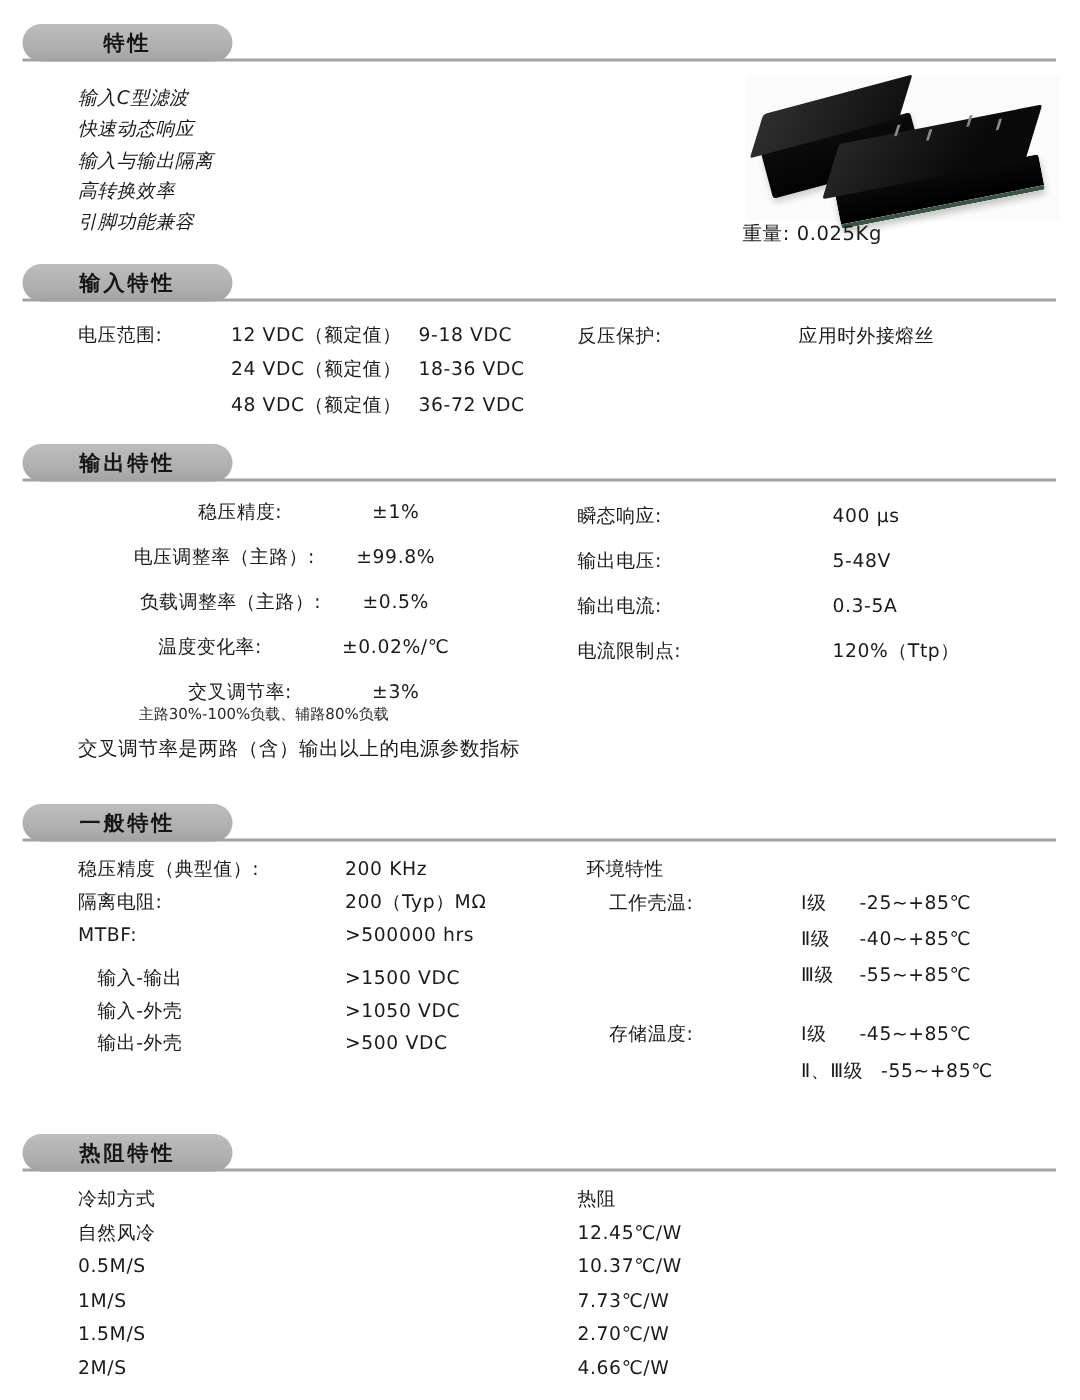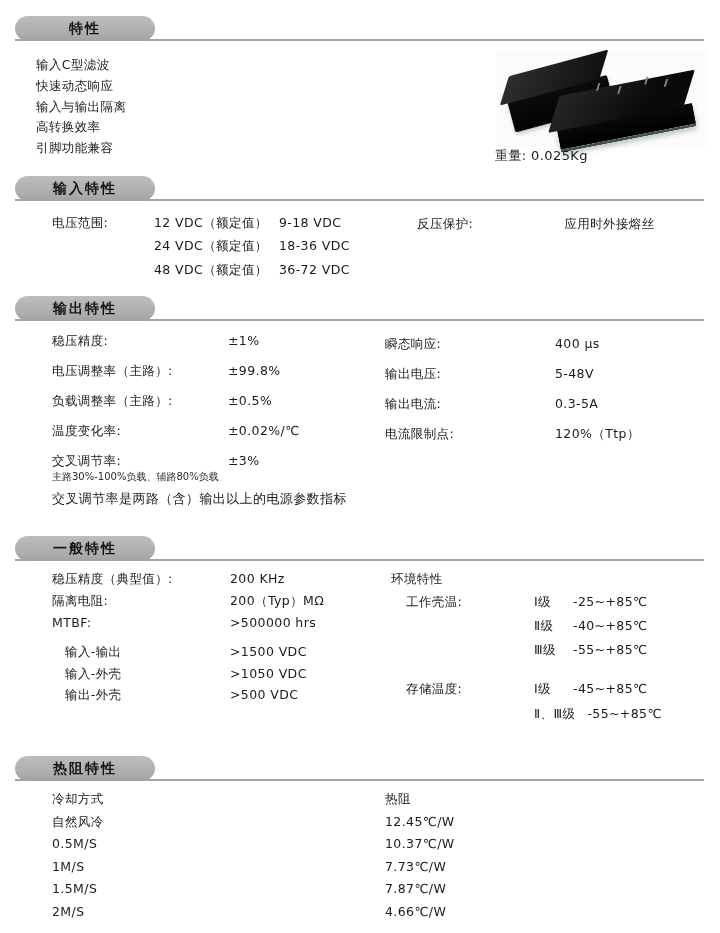--- a/index.html
+++ b/index.html
@@ -14,41 +14,41 @@
   
   .sec-head { position:absolute; left:15px; width:689px; height:26px; border-bottom:2px solid #a3a3a3; }
   .pill {
     position:absolute; left:0; bottom:-2px; width:140px; height:25px;
     background:linear-gradient(180deg,#bdbdbd 0%,#adadad 70%,#a2a2a2 100%);
     border-radius:13px; display:flex; align-items:center; justify-content:center;
     font-size:14px; font-weight:bold; color:#151515; letter-spacing:2px;font-family:Liberation Serif, serif;
   }
 
   
-  .features { position:absolute; left:36px; top:55px; list-style:none; line-height:20.8px; }
+  .features { position:absolute; left:52px; top:55px; list-style:none; line-height:20.8px;font-style:italic; }
 
   
   .photo { position:absolute; left:497px; top:50px; width:210px; height:97px; background:#fbfbfb; }
   .mod { position:absolute; border-radius:2px; }
   .mod-a { left:10px; top:14px; width:103px; height:60px; transform:rotate(-15deg); }
   .mod-a .face-top { height:26px; background:linear-gradient(100deg,#2e2e2e,#101010); transform:skewX(-32deg); border-radius:2px; }
   .mod-a .face-front { height:32px; background:linear-gradient(180deg,#0c0c0c,#020202); margin-top:-2px; border-radius:2px; box-shadow:0 3px 4px rgba(0,0,0,0.18); }
   .mod-b { left:58px; top:34px; width:138px; height:60px; transform:rotate(-11deg); }
   .mod-b .face-top { height:34px; background:linear-gradient(115deg,#262626,#0a0a0a 70%); transform:skewX(-28deg); border-radius:2px; position:relative; }
   .mod-b .face-front { height:24px; background:linear-gradient(180deg,#0a0a0a,#000); margin-top:-2px; border-radius:2px; border-bottom:3px solid #3c5243; box-shadow:0 3px 5px rgba(0,0,0,0.22); }
   .pin { position:absolute; width:2px; height:7px; background:#8a8a8a; top:-5px; }
   .weight { position:absolute; left:495px; top:147px; font-size:13px; }
 
   
   .input-left { position:absolute; left:52px; top:211px; display:grid; grid-template-columns:102px 125px auto; line-height:23.3px; }
   .input-right { position:absolute; left:385px; top:216px; }
-  .input-right .lbl { display:inline-block; width:143px;margin-left:32px; }
-
-  
-  .out-left { position:absolute; left:52px; top:331px; }
+  .input-right .lbl { display:inline-block; width:143px; }
+
+  
+  .out-left { position:absolute; left:52px; top:331px;text-align:center; }
   .out-left .kv { height:30px; line-height:20px; }
   .out-left .lbl { display:inline-block; width:176px; vertical-align:top; }
   .out-right { position:absolute; left:385px; top:334px; }
   .out-right .kv { height:30px; line-height:20px; }
   .out-right .lbl { display:inline-block; width:170px; }
   .subnote { font-size:10px; letter-spacing:0; color:#2a2a2a; margin-top:-4px; }
   .footnote { position:absolute; left:52px; top:490px; font-size:13px; }
 
   
   .gen-left { position:absolute; left:52px; top:568px; width:330px; }
@@ -224,17 +224,17 @@
     <div>0.5M/S</div>
     <div>1M/S</div>
     <div>1.5M/S</div>
     <div>2M/S</div>
   </div>
   <div class="th-right">
     <div>热阻</div>
     <div>12.45℃/W</div>
     <div>10.37℃/W</div>
     <div>7.73℃/W</div>
-    <div>7.87℃/W</div>
+    <div>2.70℃/W</div>
     <div>4.66℃/W</div>
   </div>
 
 </div>
 
 </body></html>

